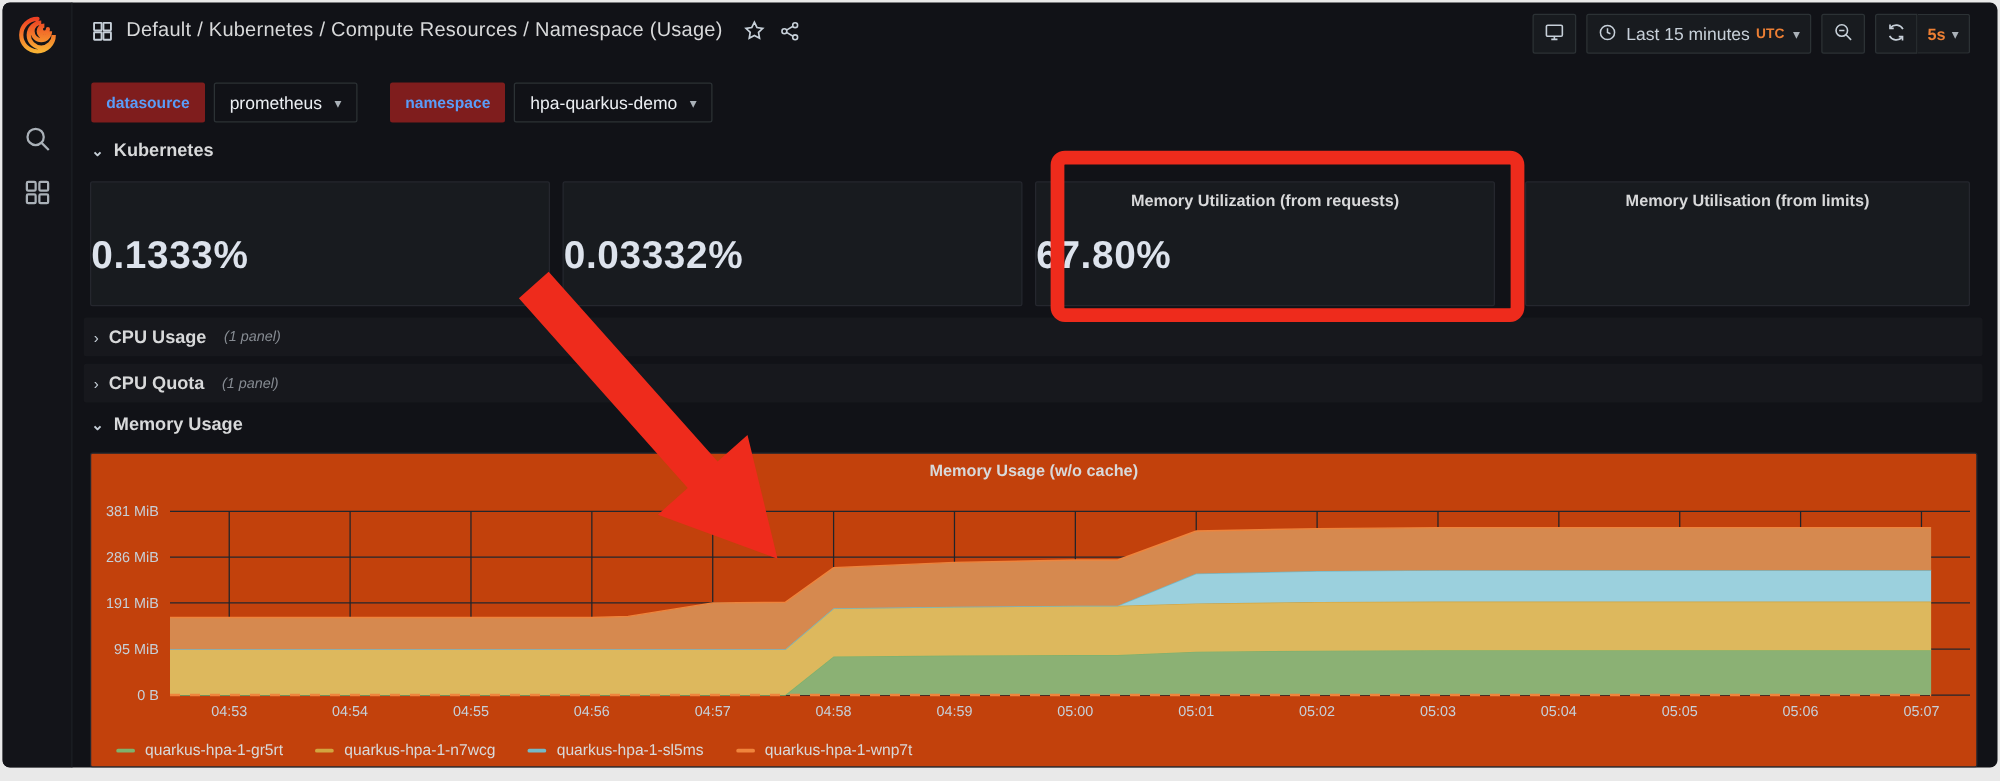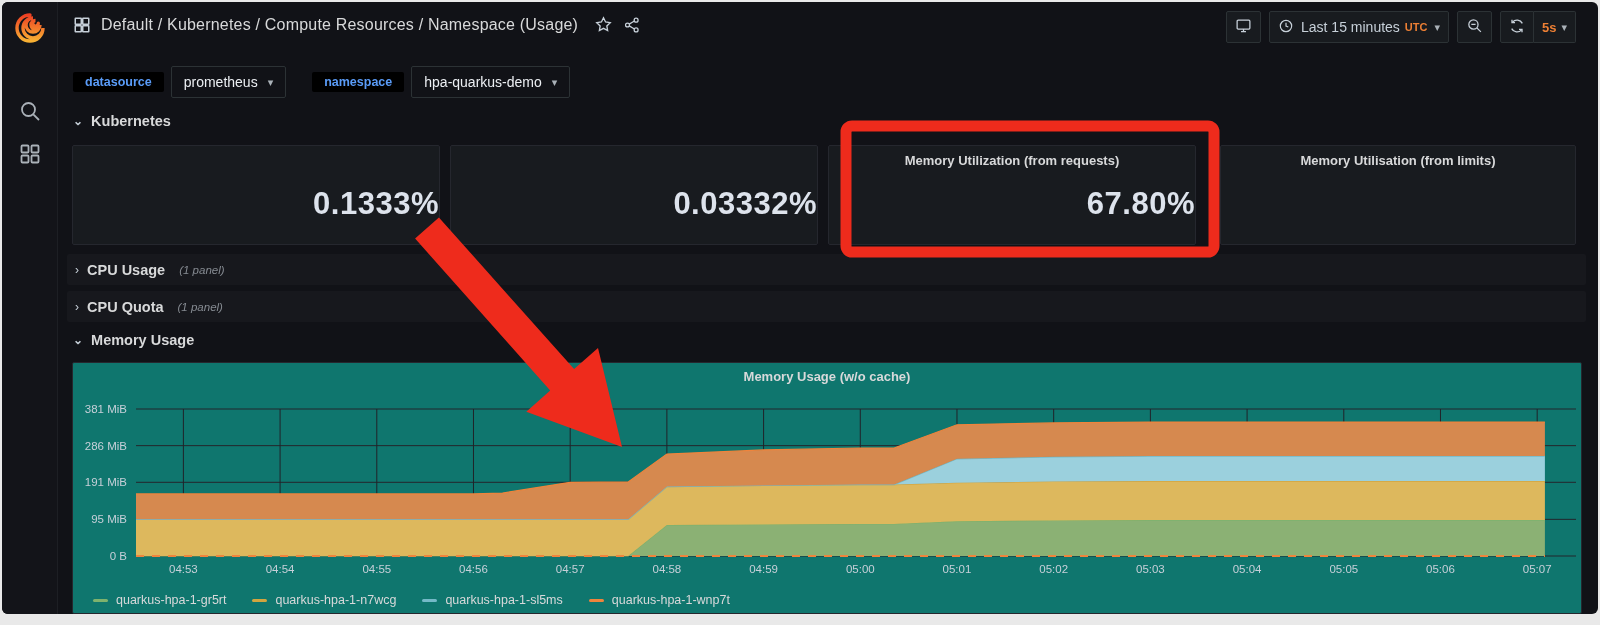--- a/index.html
+++ b/index.html
@@ -33,48 +33,48 @@
   .time-label { color:#c7d0d9; font-size:14px; font-weight:500; }
   .time-zone { color:#ec7f34; font-size:11px; font-weight:700; margin-left:-2px; }
   .refresh-group { display:flex; align-items:center; }
   .refresh-group .tb-btn { border-radius:2px 0 0 2px; }
   .refresh-group .interval { border-left:none; border-radius:0 2px 2px 0; gap:5px; }
   .interval-val { color:#ec7f34; font-size:13px; font-weight:700; }
 
   
   .chips { position:absolute; left:14px; top:64px; display:flex; gap:26px; }
   .chip { display:flex; align-items:center; gap:7px; }
-  .chip-label { height:20px; display:flex; align-items:center; padding:0 12px;
-    background:#000000; border-radius:2px; color:#5a9cf8; font-size:12.5px; font-weight:700; }
+  .chip-label { height:32px; display:flex; align-items:center; padding:0 12px;
+    background:#7f1d1d; border-radius:2px; color:#5a9cf8; font-size:12.5px; font-weight:700; }
   .chip-value { height:32px; display:flex; align-items:center; gap:10px; padding:0 12px;
     background:#111217; border:1px solid #2c3235; border-radius:2px; color:#eceff3;
     font-size:14px; cursor:pointer; }
   .chev { color:#aab1b8; font-size:11px; }
 
   
   .section-header { position:absolute; left:14px; display:flex; align-items:center; gap:8px;
     color:#d8d9da; font-size:14.5px; font-weight:700; cursor:pointer; }
   .section-header .arrow { font-size:12px; color:#c7d0d9; }
   .row-collapsed { position:absolute; left:8px; right:12px; height:31px; background:#17181d;
     border-radius:2px; display:flex; align-items:center; gap:8px; padding:0 8px; cursor:pointer; }
   .row-collapsed .title { color:#d8d9da; font-size:14.5px; font-weight:700; }
   .row-collapsed .arrow { color:#c7d0d9; font-size:12px; }
   .panel-count { color:#868b92; font-size:11.5px; font-style:italic; margin-left:6px; }
 
   
   .stat-panel { position:absolute; top:143px; height:100px; background:#181b1f;
     border:1px solid #25272e; border-radius:2px; }
   .stat-title { position:absolute; top:7px; left:0; right:0; text-align:center;
     color:#d8d9da; font-size:13px; font-weight:700; }
-  .stat-value { position:absolute; top:40px; left:0; right:0; text-align:right;
+  .stat-value { position:absolute; top:40px; left:0; right:0; text-align:left;
     color:#dde3ec; font-size:31px; font-weight:600; letter-spacing:.5px; }
 
   
   .chart-panel { position:absolute; left:13px; top:360px; width:1510px; height:252px;
-    background:#0f766e; border:1px solid #25272e; border-radius:2px; }
+    background:#c2410c; border:1px solid #25272e; border-radius:2px; }
   .chart-title { position:absolute; top:6px; left:0; right:0; text-align:center;
     color:#d8d9da; font-size:13px; font-weight:700; }
   .chart-svg { position:absolute; left:0; top:26px; }
   .legend { position:absolute; left:20px; bottom:6px; display:flex; gap:26px; align-items:center; }
   .legend-item { display:flex; align-items:center; gap:8px; cursor:pointer; }
   .legend-dash { width:15px; height:3px; border-radius:2px; }
   .legend-name { color:#d8d9da; font-size:12.5px; }
 
   
   .overlay { position:absolute; left:0; top:0; width:1600px; height:625px;

